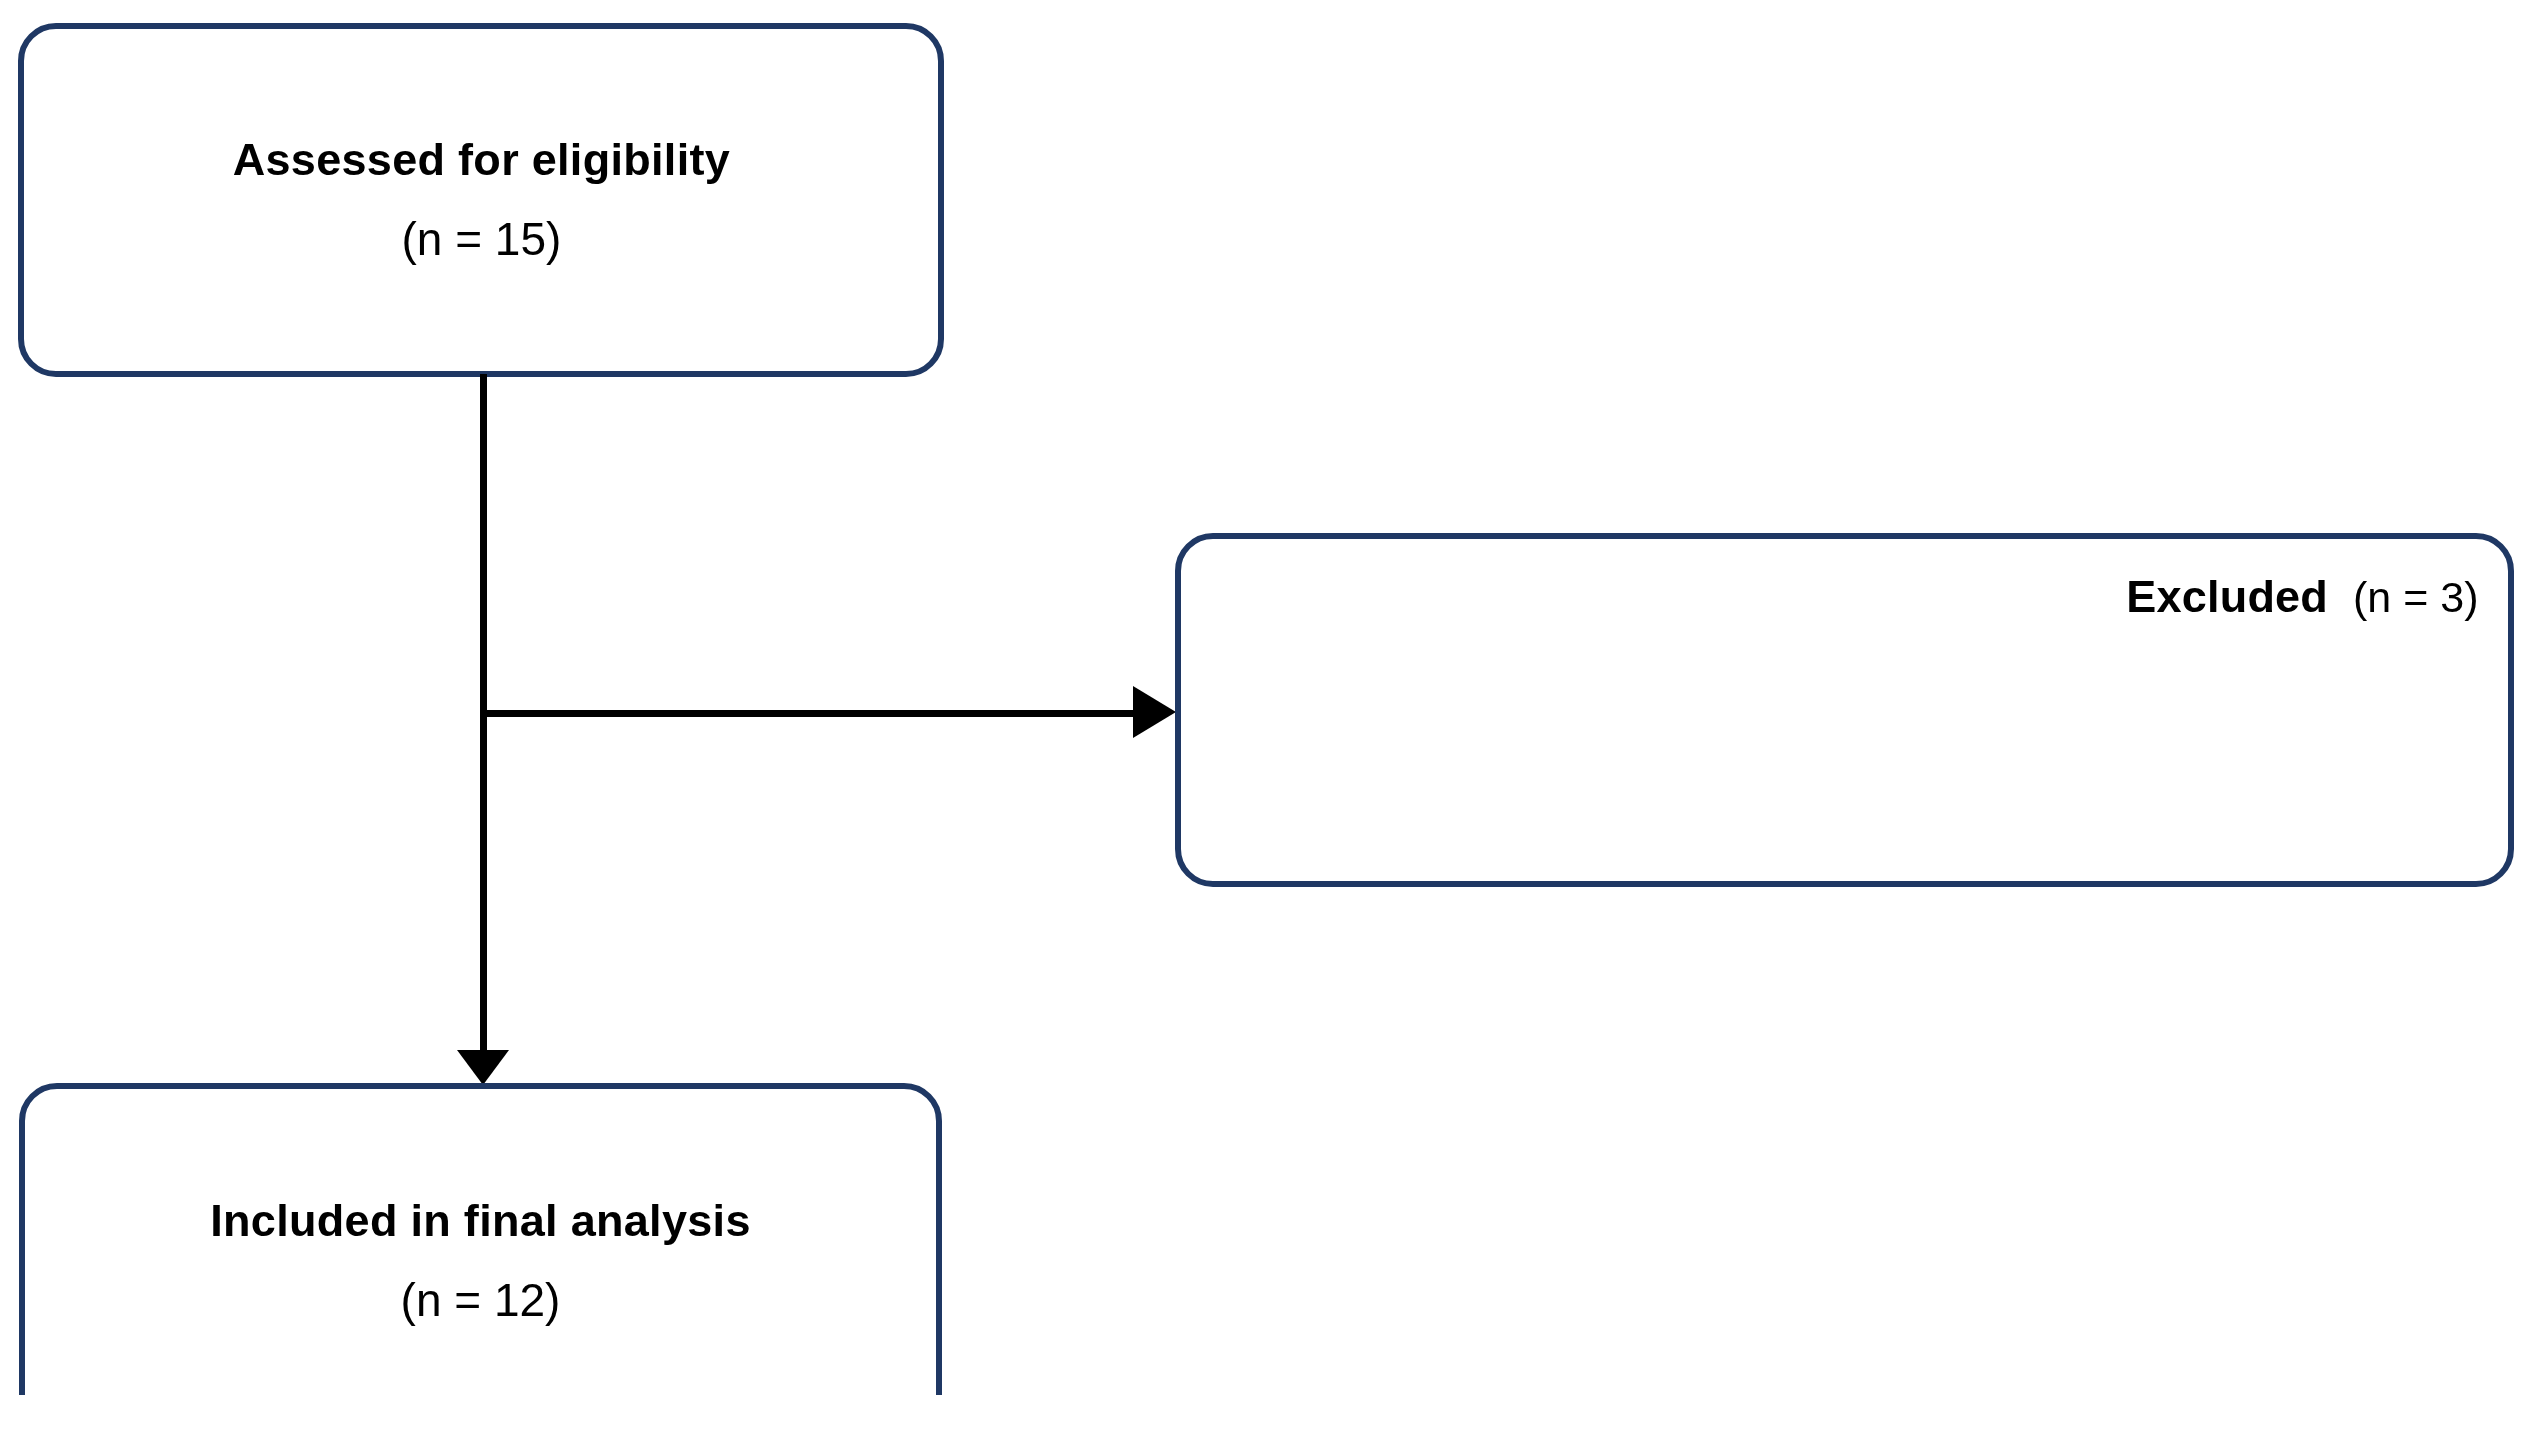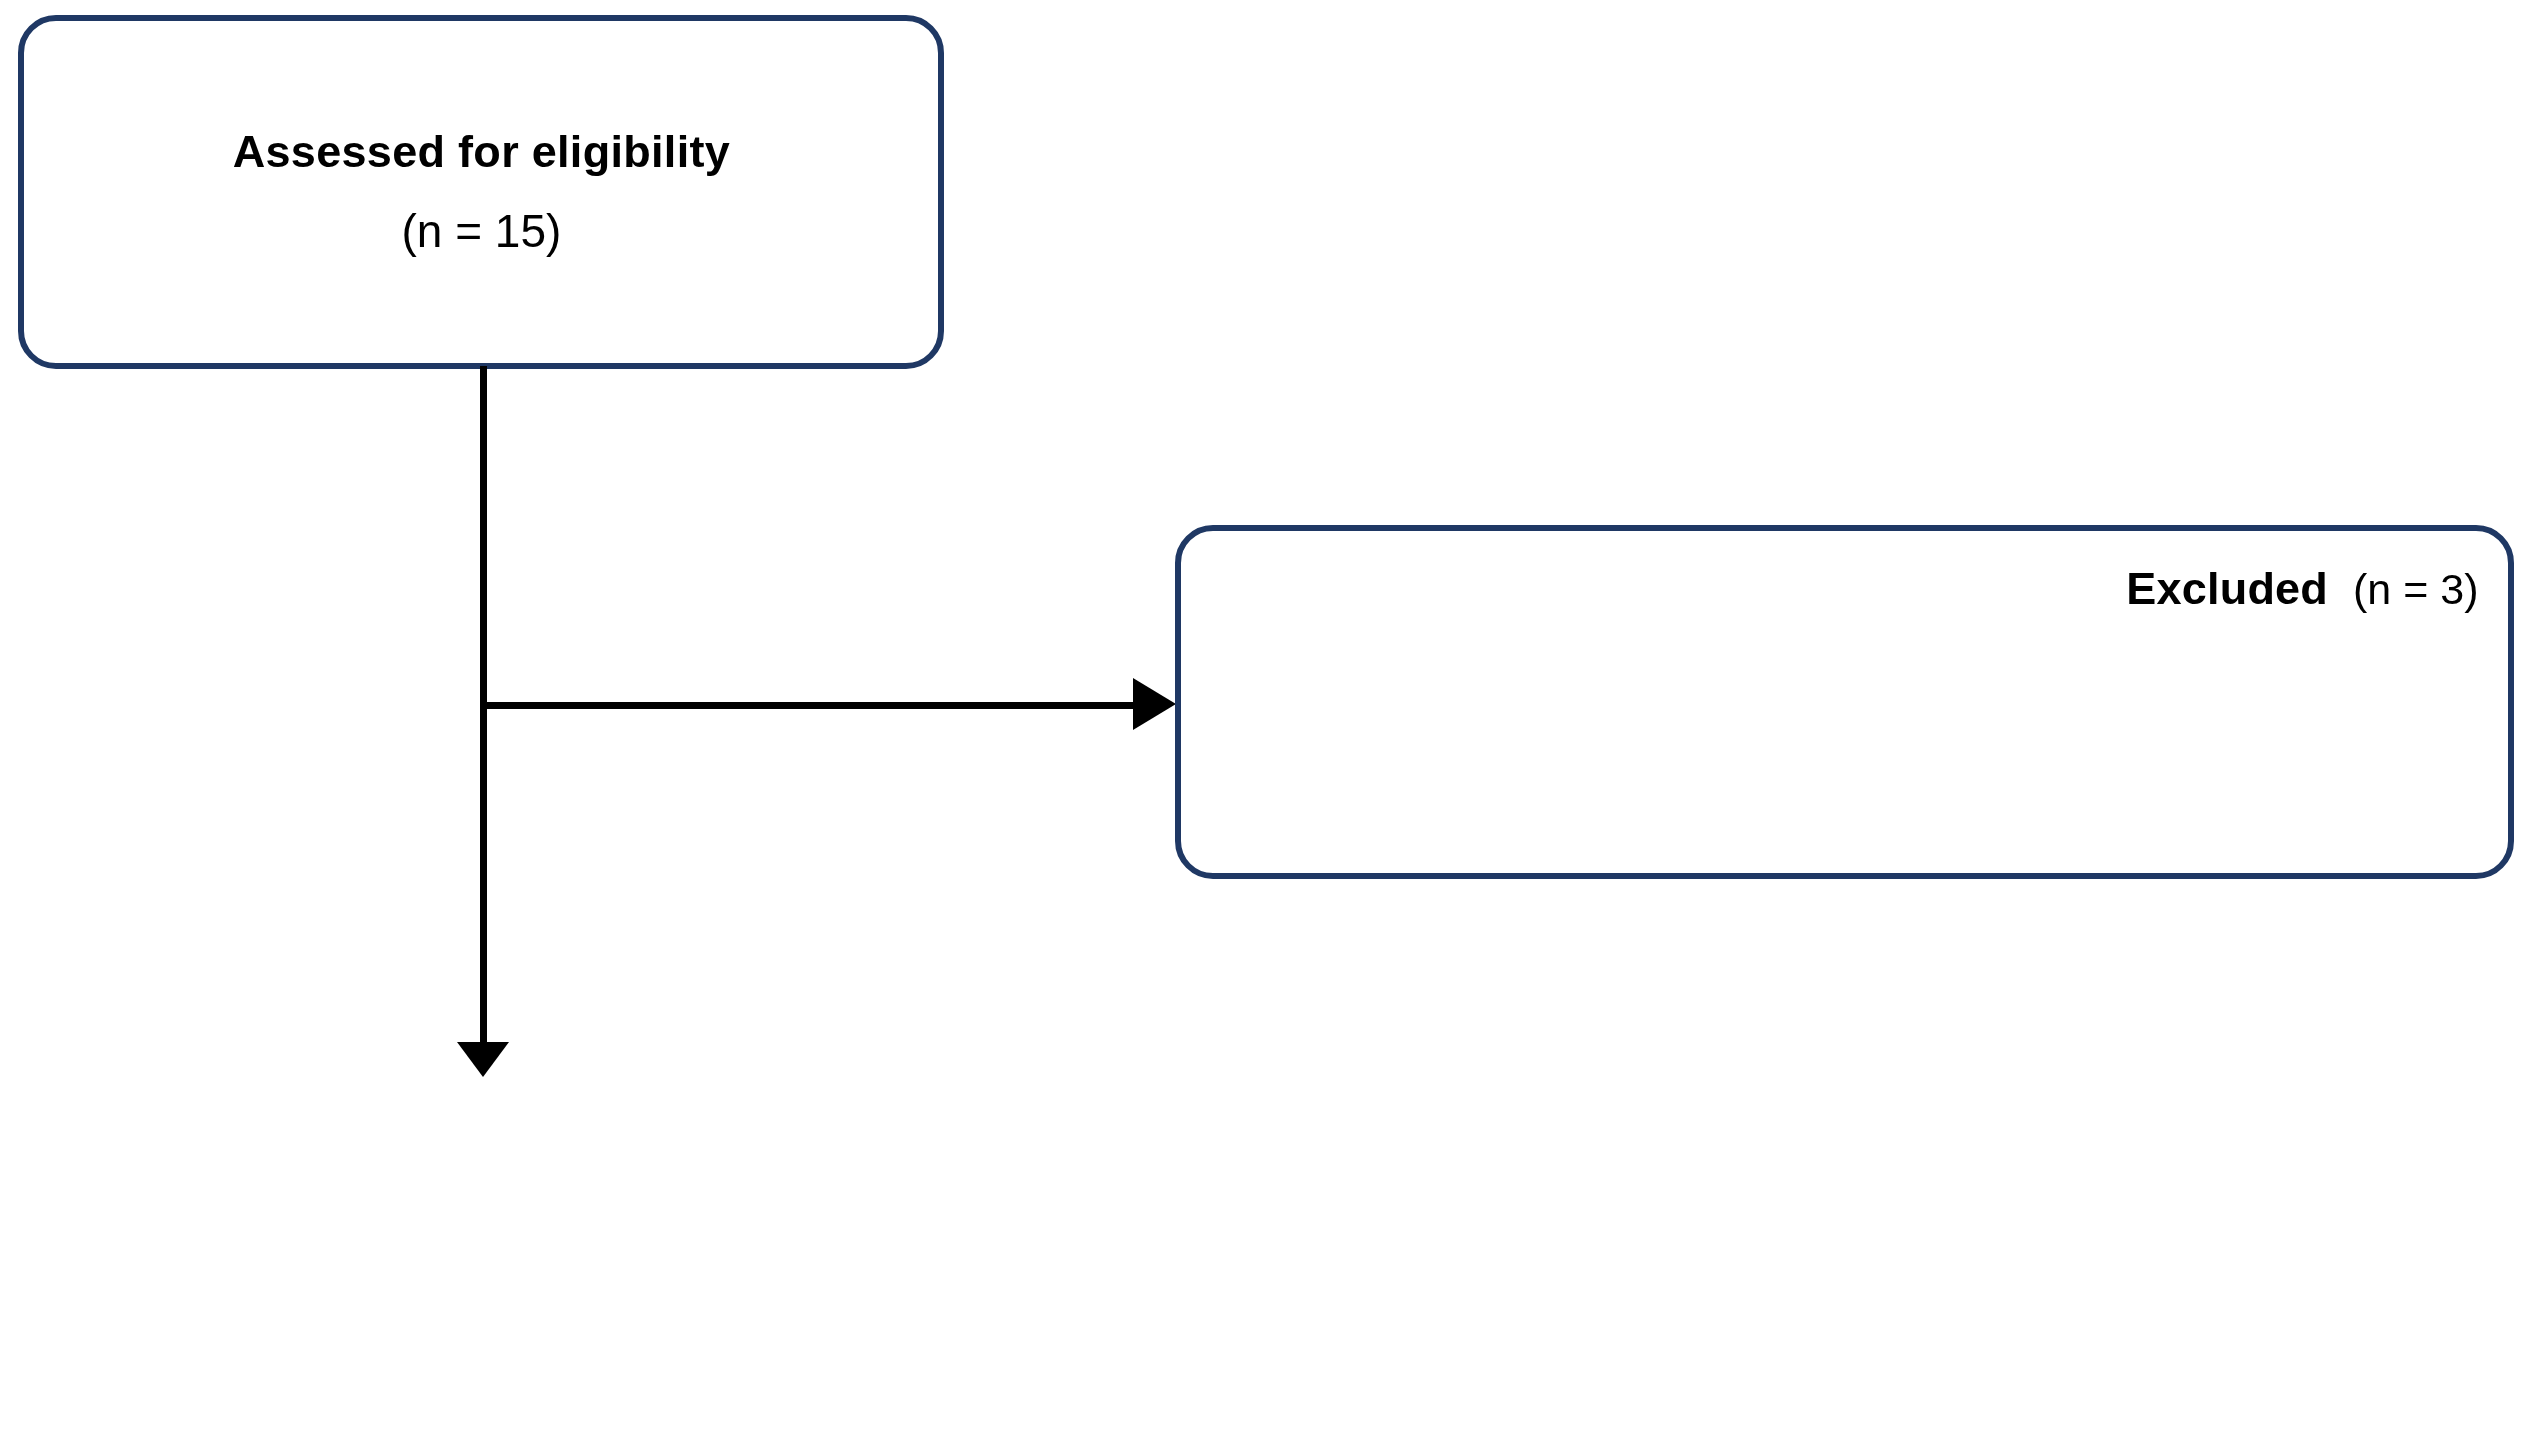--- a/index.html
+++ b/index.html
@@ -8,20 +8,21 @@
     padding: 0;
     background: #ffffff;
   }
   #canvas {
     position: relative;
     width: 2538px;
     height: 1387px;
     background: #ffffff;
     overflow: hidden;
     font-family: "Liberation Sans", "DejaVu Sans", sans-serif;
+    margin-top: 8px;
   }
 
   
   .node {
     position: absolute;
     box-sizing: border-box;
     background: #ffffff;
     border: 6.6px solid #1f3864;
     border-radius: 38px;
     display: flex;
@@ -163,15 +164,19 @@
 
   <div class="connector" id="hline-excluded"></div>
   <div class="arrowhead" id="arrow-right"></div>
 
   <div class="node" id="box-excluded">
     <div class="excluded-header">
       <span class="hdr-label">Excluded</span><span class="hdr-count">(n = 3)</span>
     </div>
   </div>
 
+  <div class="node" id="box-included">
+    <div class="node-title">Included in final analysis</div>
+    <div class="node-count">(n = 12)</div>
+  </div>
 
 </div>
 
 
 </body></html>

